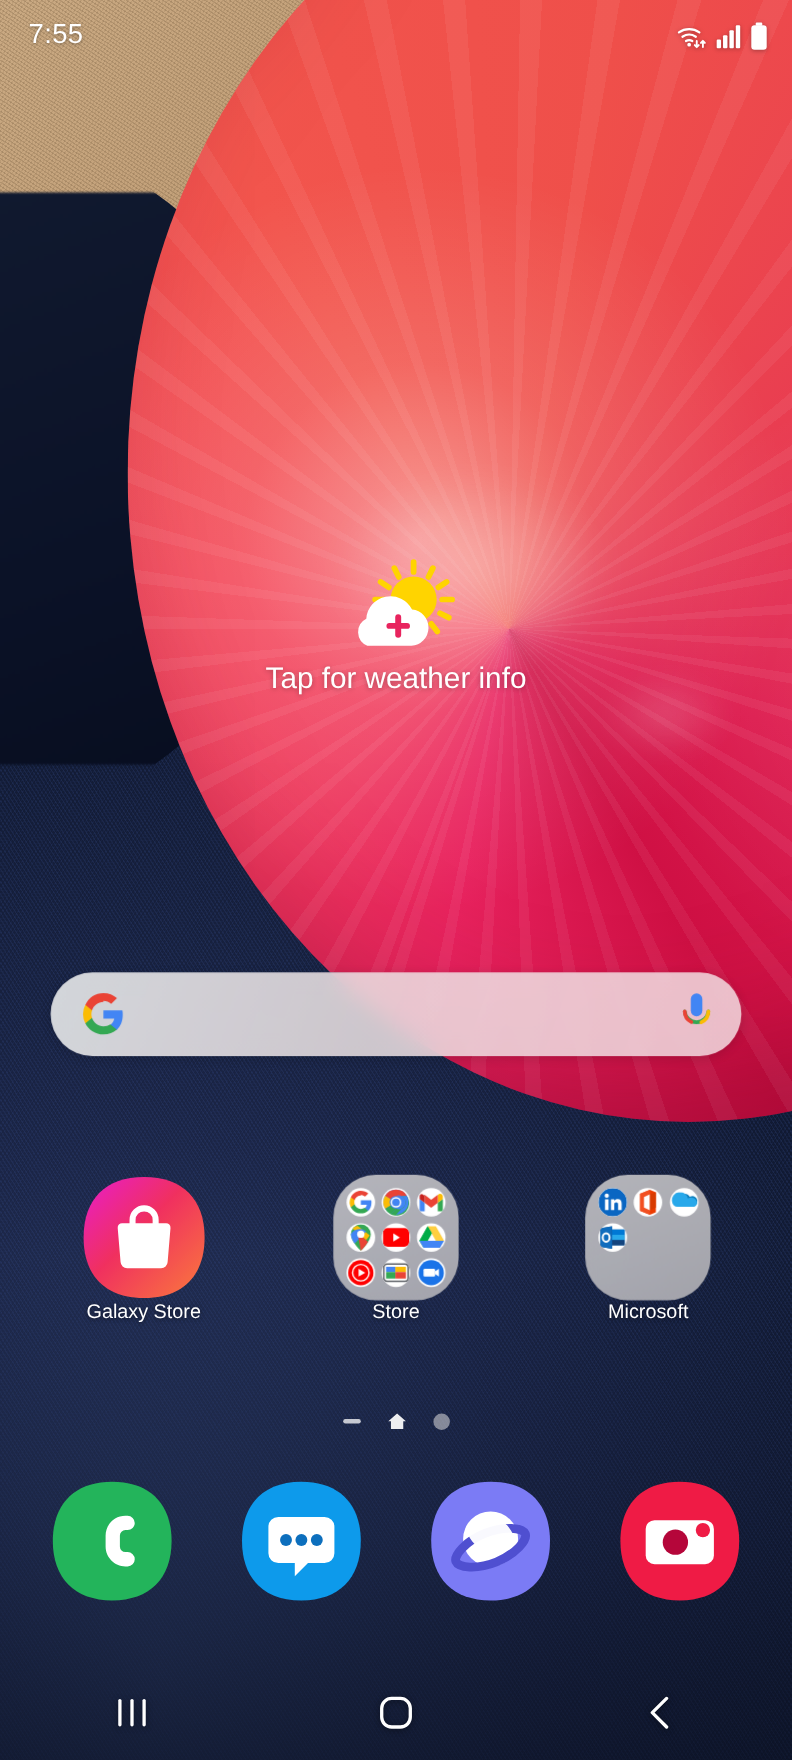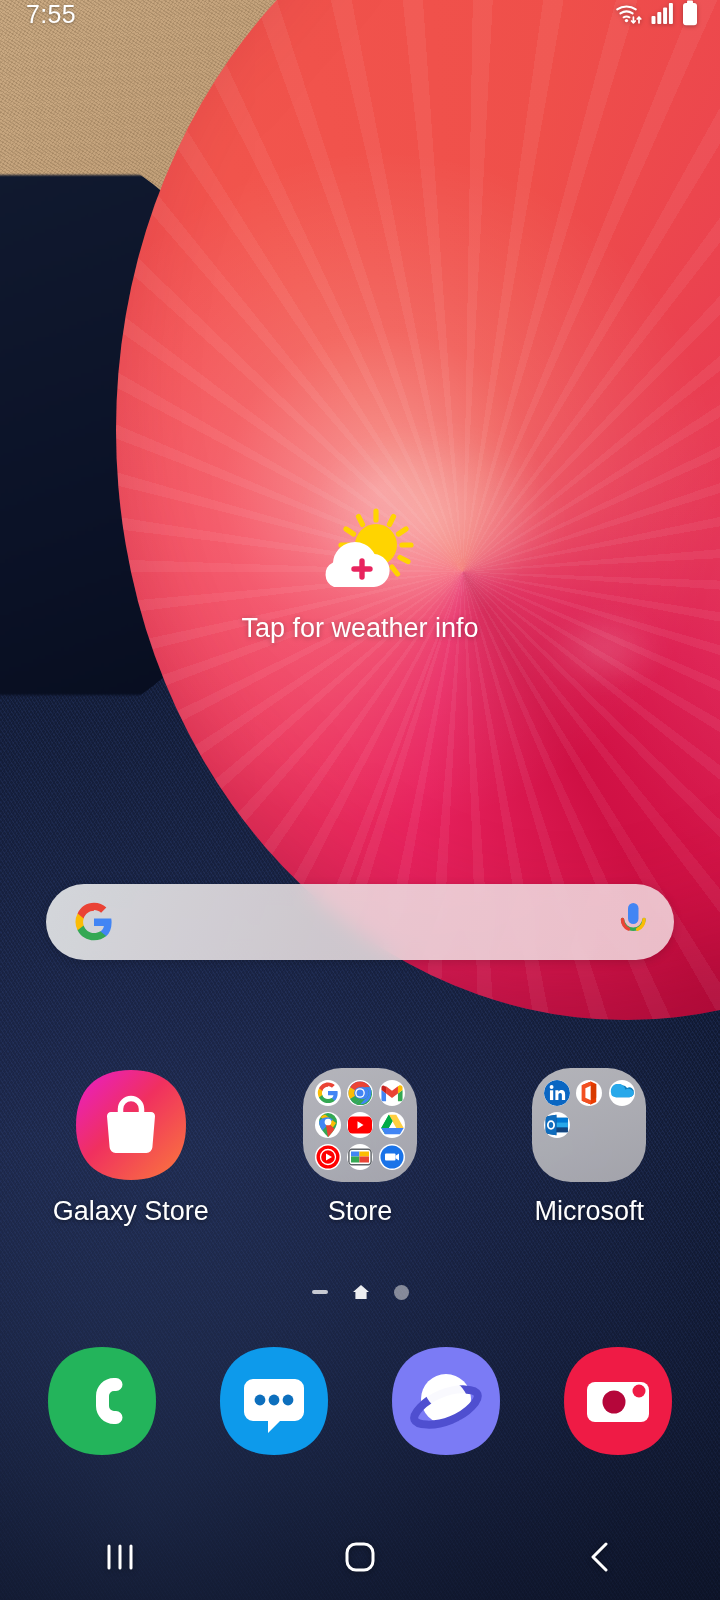--- a/index.html
+++ b/index.html
@@ -66,36 +66,36 @@
     filter:blur(10px);
   }
   .wall-bottom-shadow {
     position:absolute; left:0; right:0; bottom:0; height:460px;
     background:linear-gradient(to bottom, rgba(10,16,35,0) 0%, rgba(10,16,35,.35) 55%, rgba(8,13,28,.62) 100%);
   }
 
   
   .statusbar {
     position:absolute; left:0; top:0; width:720px; height:46px;
-    display:flex; align-items:flex-start; justify-content:space-between;
+    display:flex; align-items:flex-end; justify-content:space-between;
     padding:0 22px 0 26px; color:#fff; z-index:40;
   }
   .clock { font-size:25px; font-weight:400; letter-spacing:.3px;
            text-shadow:0 1px 3px rgba(0,0,0,.35); }
   .status-icons { display:flex; align-items:center; gap:7px; }
   .status-icons svg { display:block; filter:drop-shadow(0 1px 2px rgba(0,0,0,.3)); }
 
   
   .weather {
     position:absolute; left:0; top:505px; width:720px;
     display:flex; flex-direction:column; align-items:center; z-index:30;
   }
   .weather-icon { width:140px; height:96px; }
   .weather-text {
-    margin-top:12px; color:#fff; font-size:27px; font-weight:400;
+    margin-top:0; color:#fff; font-size:27px; font-weight:400;
     text-shadow:0 1px 5px rgba(0,0,0,.30);
   }
 
   
   .searchbar {
     position:absolute; left:46px; top:884px; width:628px; height:76px;
     border-radius:38px;
     background:linear-gradient(110deg, rgba(232,234,235,.90) 0%, rgba(236,226,228,.86) 45%, rgba(243,223,227,.84) 100%);
     backdrop-filter:blur(10px);
     box-shadow:0 2px 10px rgba(0,0,0,.16);
@@ -105,21 +105,21 @@
   .searchbar svg { display:block; }
 
   
   .appgrid {
     position:absolute; left:0; top:1068px; width:720px;
     display:flex; justify-content:space-around; padding:0 16px; z-index:30;
   }
   .app { width:150px; display:flex; flex-direction:column; align-items:center; }
   .app-icon { width:114px; height:114px; position:relative; }
   .app-label {
-    margin-top:14px; color:#fff; font-size:27px; font-weight:400;
+    color:#fff; font-size:18px; font-weight:400;
     text-shadow:0 1px 4px rgba(0,0,0,.55); white-space:nowrap;
   }
 
   
   .folder {
     width:114px; height:114px; border-radius:34%;
     background:linear-gradient(160deg, rgba(214,212,212,.82) 0%, rgba(198,196,198,.80) 100%);
     backdrop-filter:blur(6px);
     display:grid; grid-template-columns:repeat(3, 1fr); grid-template-rows:repeat(3, 1fr);
     padding:10px; gap:3px; place-items:center;

